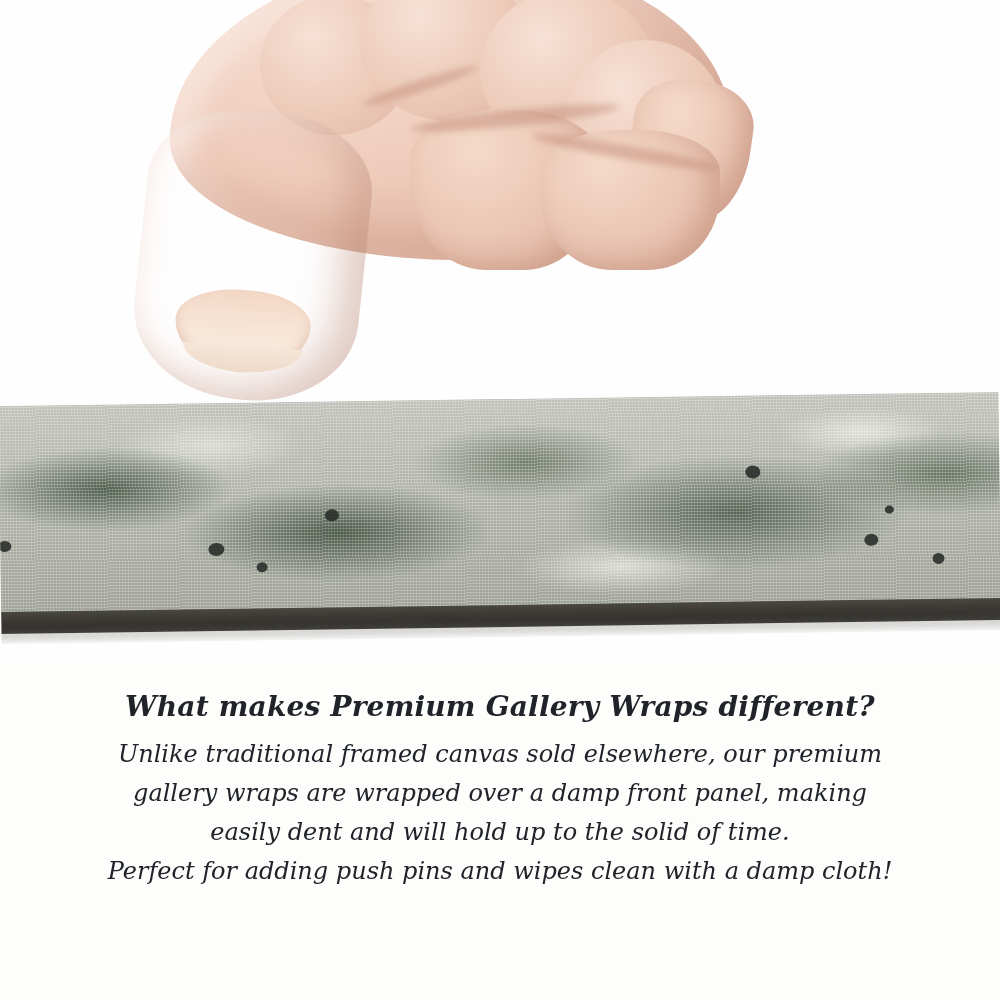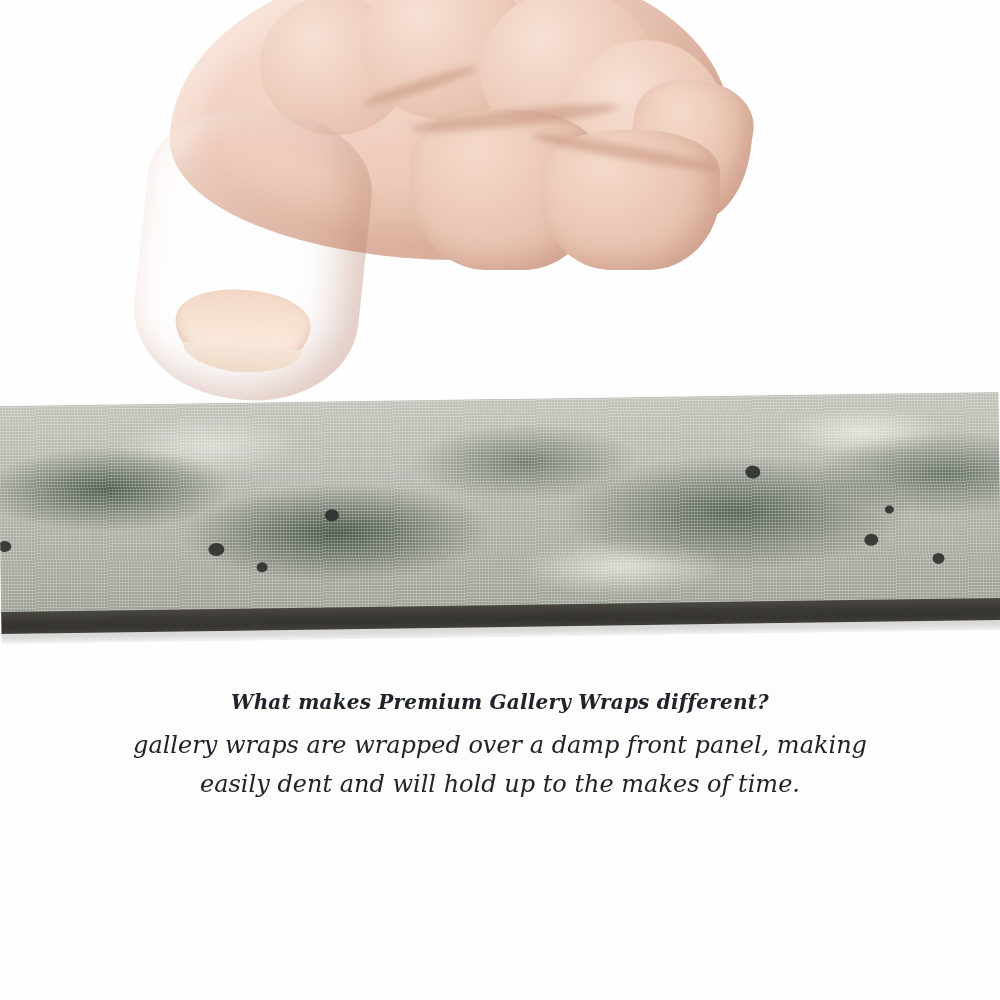--- a/index.html
+++ b/index.html
@@ -186,21 +186,21 @@
     position: absolute;
     left: 0;
     top: 690px;
     width: 1000px;
     text-align: center;
     color: #20242a;
     font-family: "DejaVu Serif", serif;
     font-style: italic;
   }
   .caption-title {
-    font-size: 20px;
+    font-size: 28px;
     font-weight: 700;
     letter-spacing: .2px;
     margin-bottom: 12px;
   }
   .caption-line {
     font-size: 24px;
     line-height: 39px;
     font-weight: 400;
   }
 </style>
@@ -240,17 +240,19 @@
         <div class="speck" style="left:952px; top:160px; width:12px; height:11px;"></div>
         <div class="speck" style="left:905px; top:112px; width:9px;  height:8px;"></div>
       </div>
       <div class="canvas-edge"></div>
       <div class="canvas-shadow"></div>
     </div>
   </div>
 
   <div class="caption">
     <div class="caption-title">What makes Premium Gallery Wraps different?</div>
+    <div class="caption-line">Unlike traditional framed canvas sold elsewhere, our premium</div>
     <div class="caption-line">gallery wraps are wrapped over a damp front panel, making</div>
-    <div class="caption-line">easily dent and will hold up to the makes of time.</div>
+    <div class="caption-line">easily dent and will hold up to the solid of time.</div>
+    <div class="caption-line">Perfect for adding push pins and wipes clean with a damp cloth!</div>
   </div>
 
 </div>
 
 </body></html>

